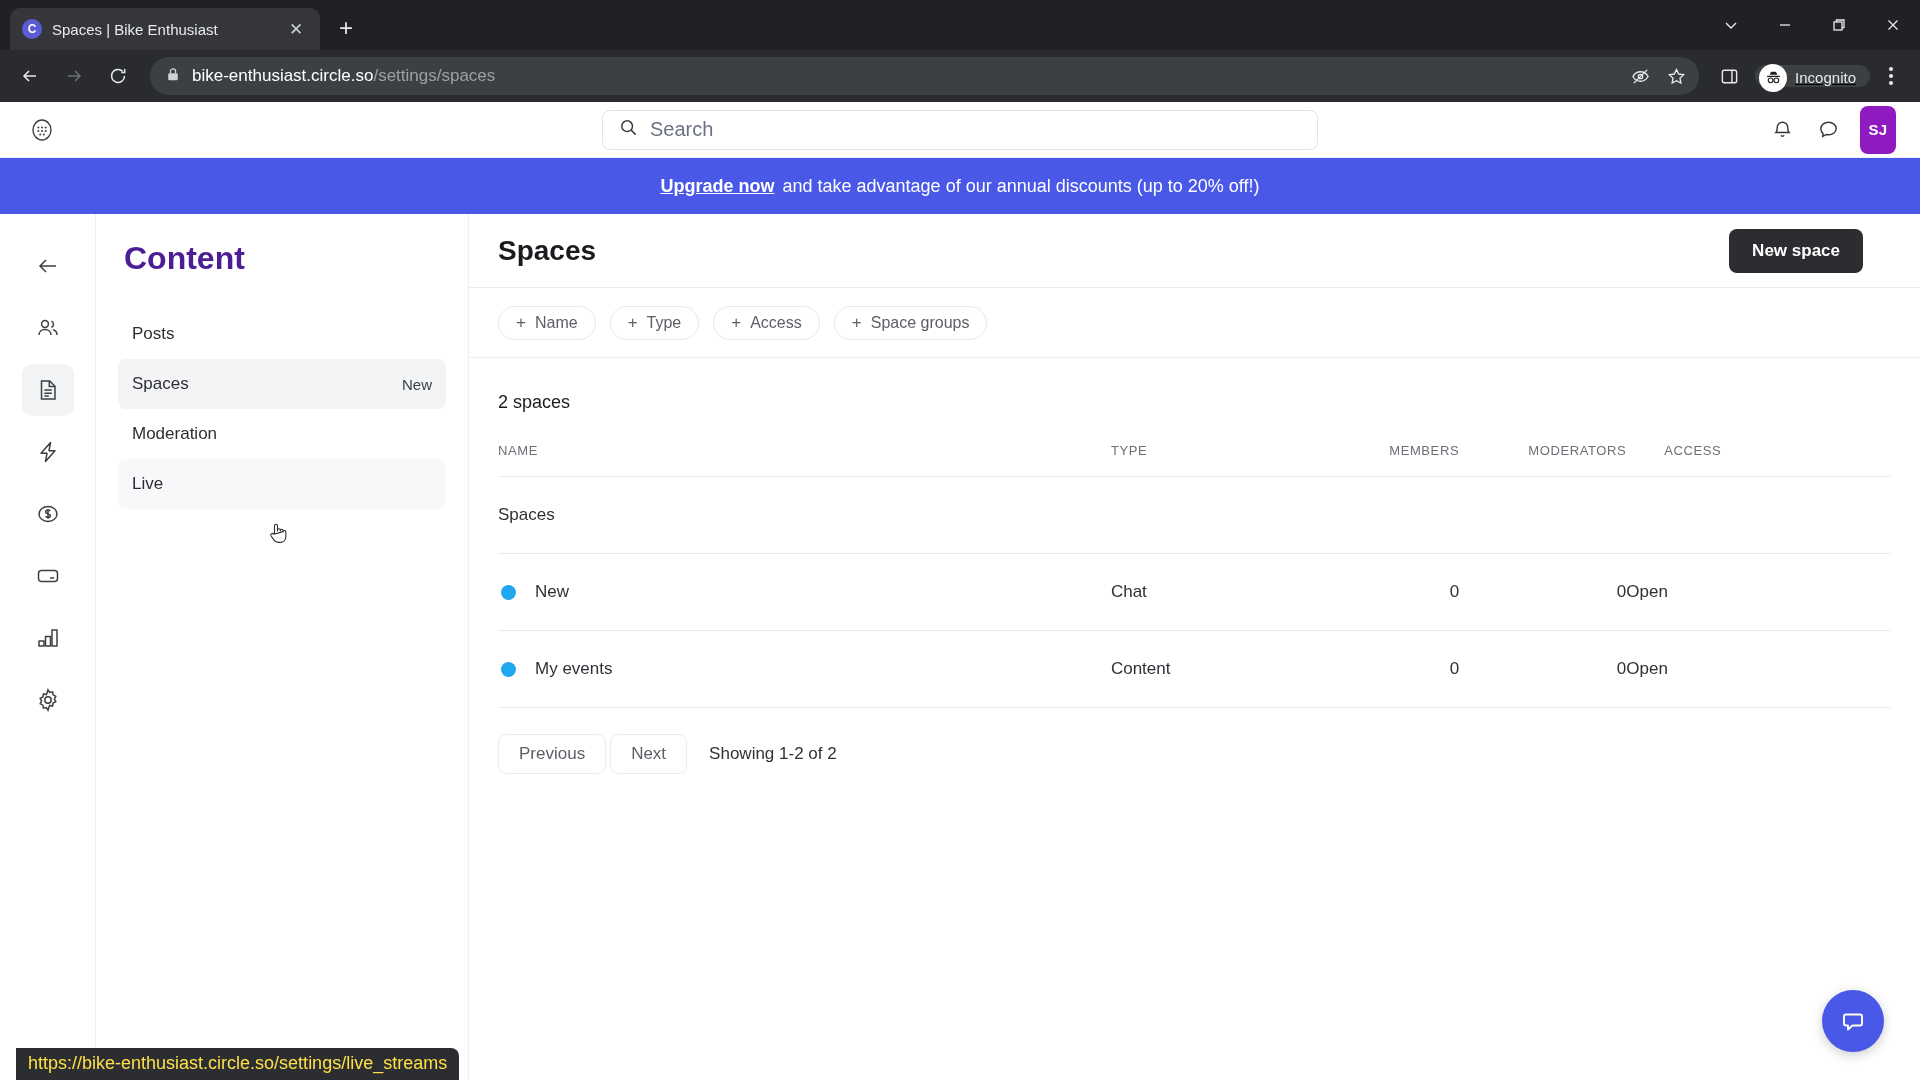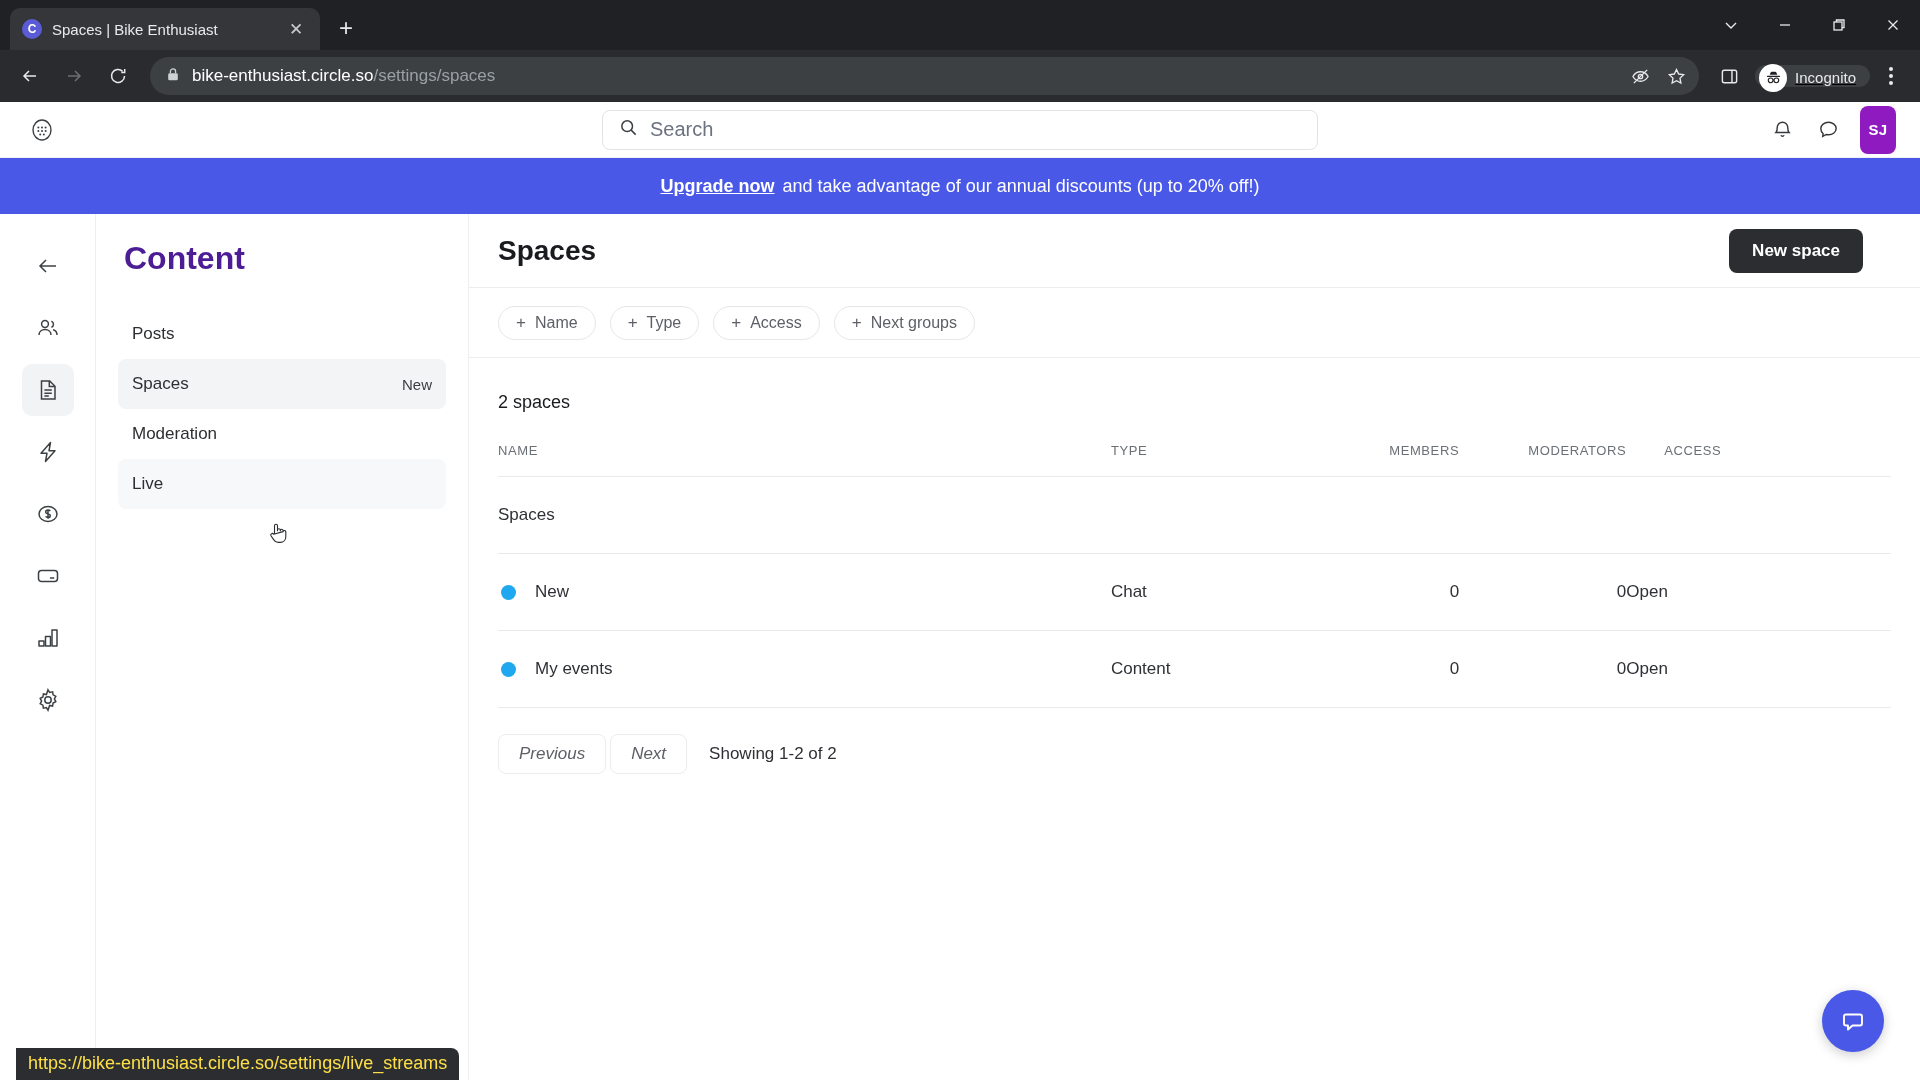--- a/index.html
+++ b/index.html
@@ -242,21 +242,20 @@
   }
   .space-cell { display: flex; align-items: center; gap: 19px; padding-left: 3px; }
   .dot { width: 15px; height: 15px; border-radius: 50%; background: #1fa8ef; flex: 0 0 auto; }
   td.access { padding-left: 38px; }
 
   .pager { display: flex; align-items: center; gap: 4px; padding: 26px 29px 0 29px; }
   .pg-btn {
     border: 1px solid #ebecee; background: #fff; border-radius: 8px;
     height: 40px; padding: 0 20px; font-size: 17px; color: #5d6066;
     font-family: "Liberation Sans", sans-serif;
-    font-style: italic;
   }
   .pg-info { margin-left: 18px; font-size: 17px; color: #2f3136; }
 
   .fab {
     position: absolute; right: 36px; bottom: 28px;
     width: 62px; height: 62px; border-radius: 50%;
     background: #4a58e8; display: flex; align-items: center; justify-content: center;
     box-shadow: 0 3px 12px rgba(0,0,0,.2);
   }
 
@@ -521,21 +520,21 @@
           <button class="chip">
             <span class="plus">+</span>
             <span>Type</span>
           </button>
           <button class="chip">
             <span class="plus">+</span>
             <span>Access</span>
           </button>
           <button class="chip">
             <span class="plus">+</span>
-            <span>Next groups</span>
+            <span>Space groups</span>
           </button>
         </div>
 
         <div class="count-row">2 spaces</div>
 
         <table class="spaces">
           <thead>
             <tr>
               <th class="col-name">NAME</th>
               <th class="col-type">TYPE</th>

